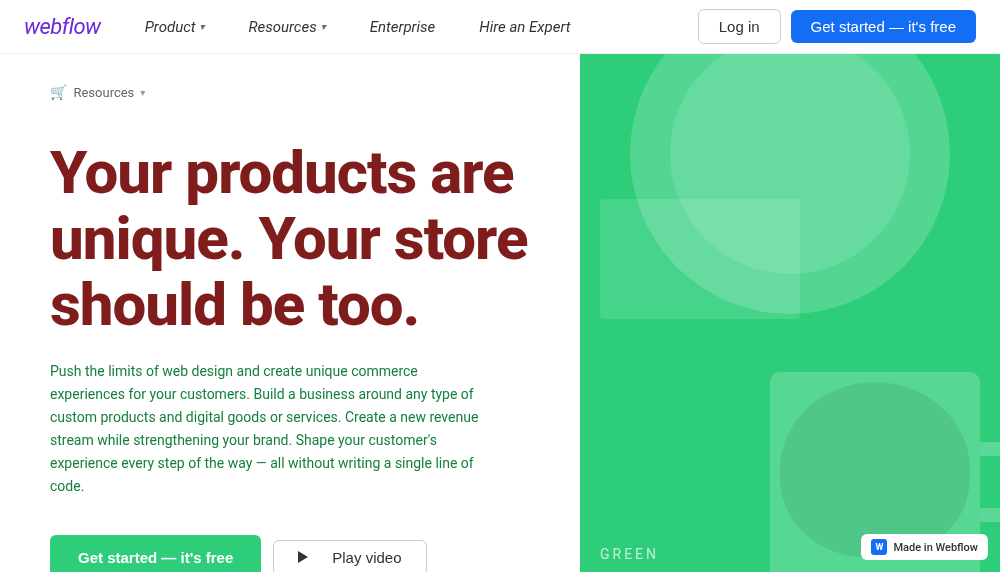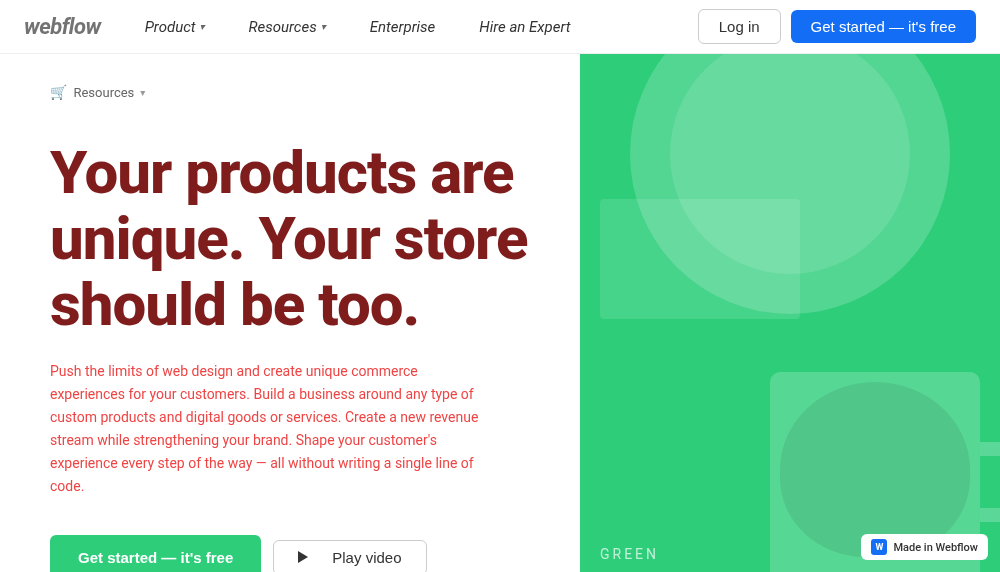--- a/index.html
+++ b/index.html
@@ -5,21 +5,21 @@
     * { margin: 0; padding: 0; box-sizing: border-box; }
     body { font-family: -apple-system, BlinkMacSystemFont, 'Segoe UI', Roboto, sans-serif; width: 1000px; height: 572px; overflow: hidden; background: #fff; }
 
     
     nav {
       display: flex; align-items: center; height: 54px;
       padding: 0 24px; border-bottom: 1px solid #eee;
       background: #fff; position: relative; z-index: 10;
     }
     .nav-logo {
-      font-size: 22px; font-weight: 700; color: #737373;
+      font-size: 22px; font-weight: 400; color: #6d28d9;
       margin-right: 32px; letter-spacing: -0.5px;
       font-style: italic;
     }
     .nav-links { display: flex; gap: 20px; flex: 1; font-style: italic; }
     .nav-link {
       display: flex; align-items: center; gap: 4px;
       padding: 6px 12px; font-size: 15px; color: #333;
       cursor: pointer; border-radius: 4px;
       text-decoration: none;
     }
@@ -58,21 +58,21 @@
     .breadcrumb-icon { font-size: 14px; color: #666; }
     .breadcrumb-chevron { font-size: 10px; color: #999; }
 
     .hero-title {
       font-size: 60px; font-weight: 800; color: #7f1d1d;
       line-height: 1.1; margin-bottom: 22px;
       letter-spacing: -1px;
     }
 
     .hero-desc {
-      font-size: 14px; color: #ef4444; line-height: 1.65;
+      font-size: 14px; color: #15803d; line-height: 1.65;
       margin-bottom: 36px; max-width: 430px;
     }
 
     .cta-row { display: flex; align-items: center; gap: 12px; }
 
     .btn-cta-green {
       padding: 14px 28px; font-size: 15px; font-weight: 600;
       color: #fff; background: #2dcd7a; border: none;
       border-radius: 6px; cursor: pointer;
     }

